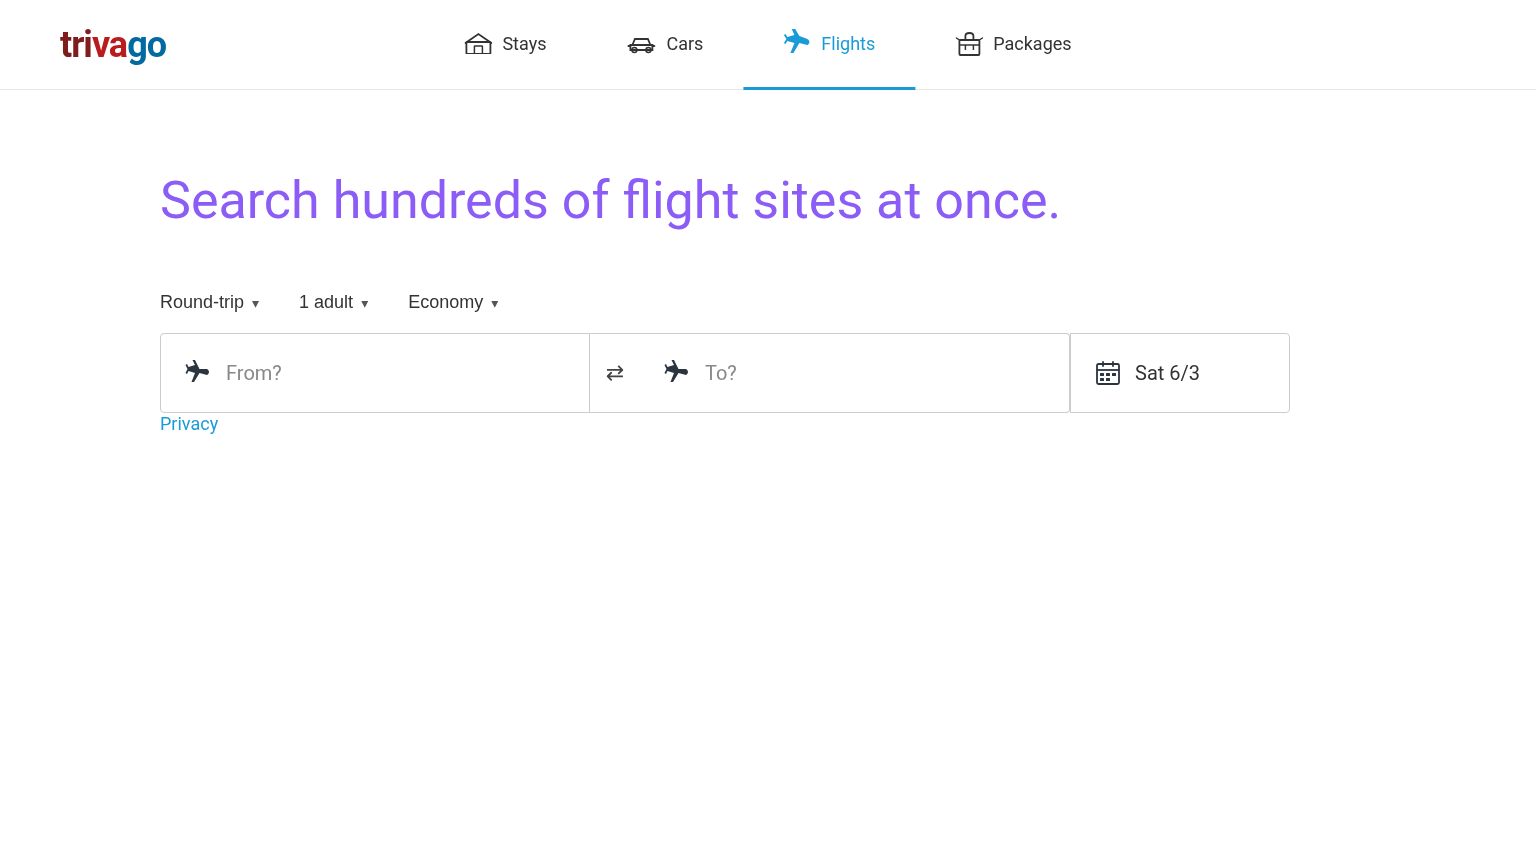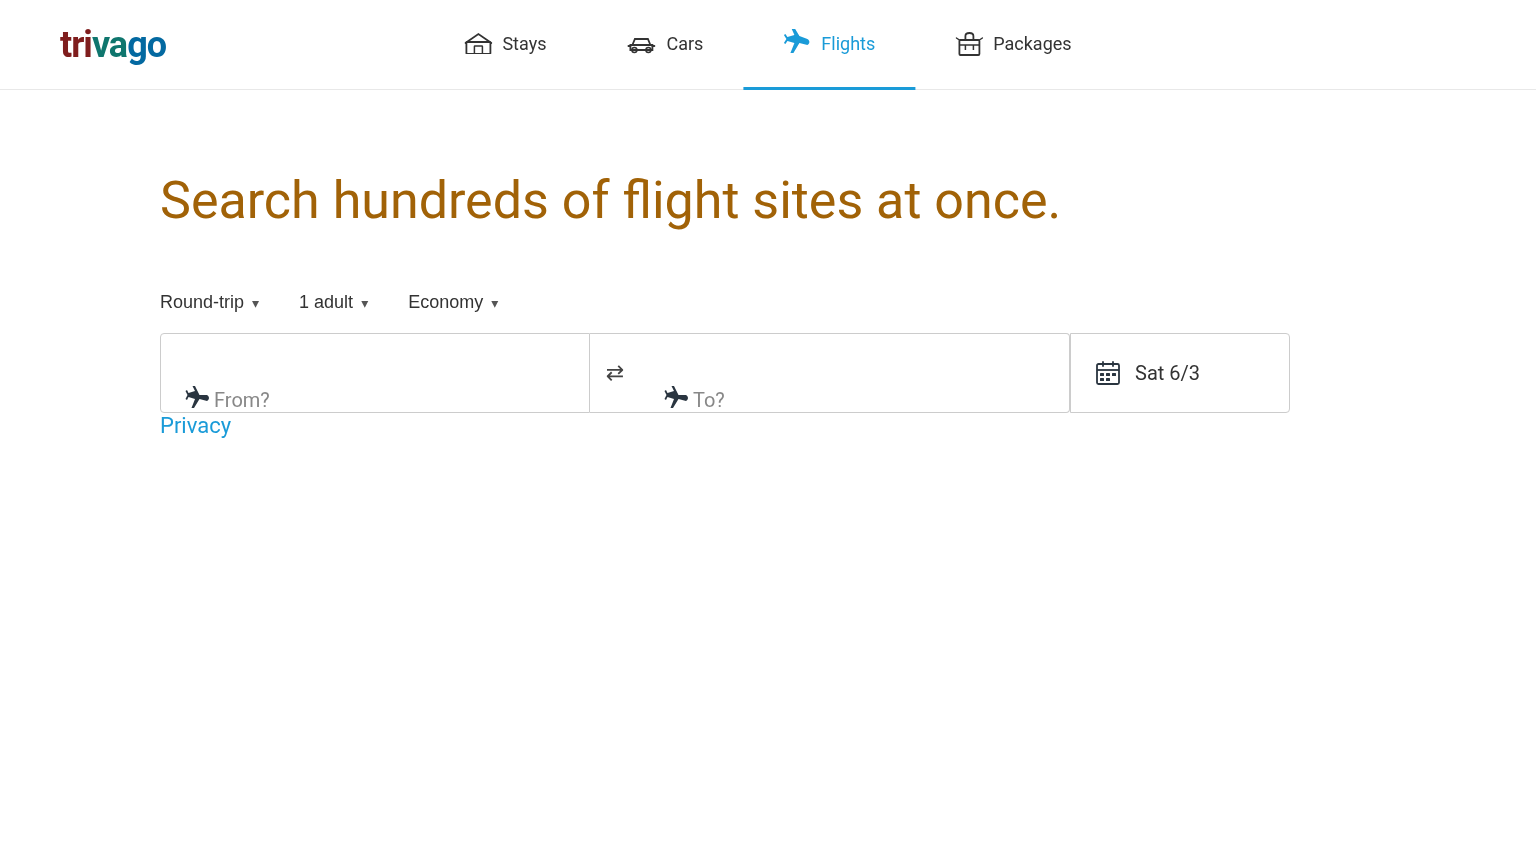--- a/index.html
+++ b/index.html
@@ -36,21 +36,21 @@
       font-size: 36px;
       font-weight: 700;
       letter-spacing: -1px;
     }
 
     .logo-tri {
       color: #7f1d1d;
     }
 
     .logo-va {
-      color: #0f766e;
+      color: #b91c1c;
     }
 
     .logo-go {
       color: #0369a1;
     }
 
     .nav {
       display: flex;
       align-items: center;
       gap: 0;
@@ -84,21 +84,21 @@
     }
 
     
     .main {
       padding: 80px 160px;
     }
 
     .headline {
       font-size: 52px;
       font-weight: 400;
-      color: #a16207;
+      color: #8b5cf6;
       margin-bottom: 60px;
       line-height: 1.2;
     }
 
     
     .options-row {
       display: flex;
       align-items: center;
       gap: 40px;
       margin-bottom: 20px;
@@ -123,25 +123,25 @@
 
     
     .search-row {
       display: flex;
       align-items: center;
       gap: 0;
     }
 
     .search-field {
       display: flex;
-      align-items: flex-end;
-      gap: 3px;
+      align-items: center;
+      gap: 15px;
       border: 1.5px solid #ccc;
       border-radius: 4px;
-      padding: 0 24px;
+      padding: 12px 24px;
       height: 80px;
       background: #fff;
       cursor: pointer;
     }
 
     .search-field.from-field {
       width: 430px;
       margin-right: 0;
     }
 
@@ -202,21 +202,21 @@
 
     .date-value {
       font-size: 20px;
       color: #333;
     }
 
     
     .privacy-link {
       margin-top: 80px;
       color: #1a9bd8;
-      font-size: 22px;
+      font-size: 18px;
       text-decoration: none;
       cursor: pointer;
     }
 
     
     .icon-svg {
       display: inline-flex;
       align-items: center;
       justify-content: center;
     }

